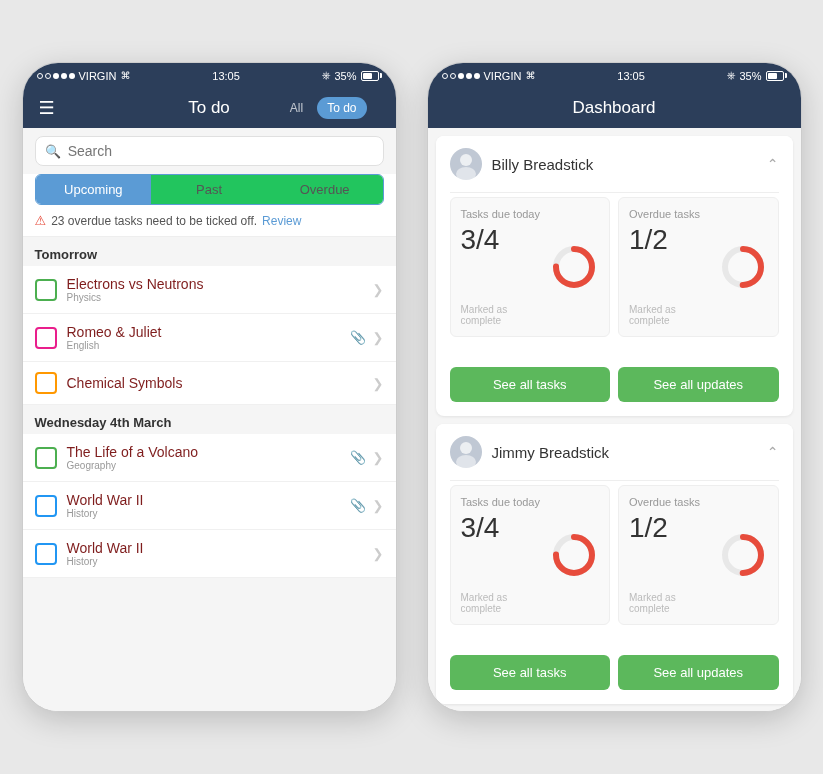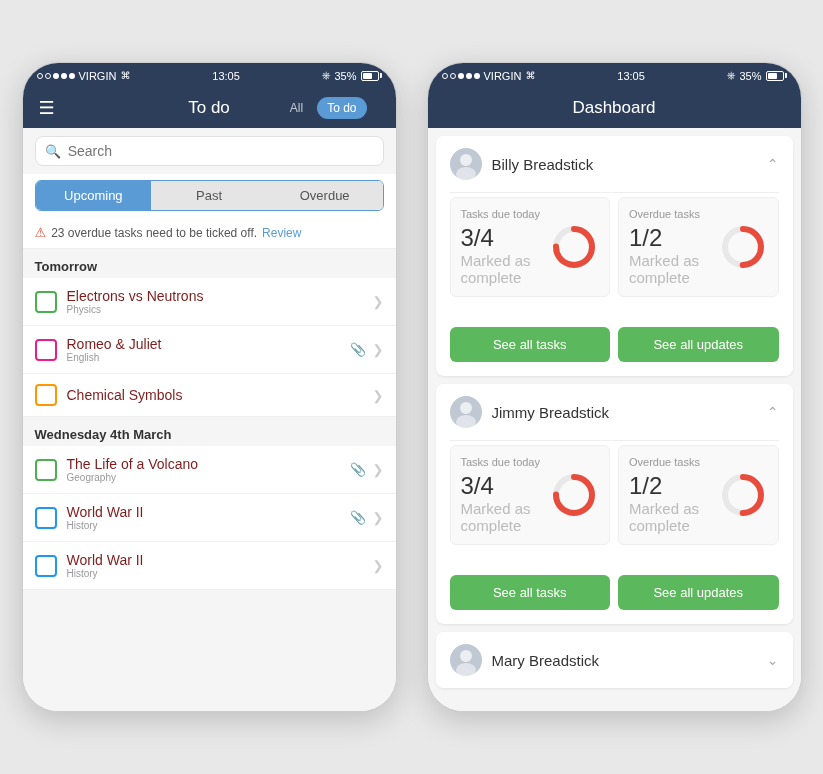--- a/index.html
+++ b/index.html
@@ -125,33 +125,33 @@
       color: #aaa;
       background: transparent;
       width: 100%;
     }
 
     
     .filter-tabs {
       display: flex;
       border: 1.5px solid #5b9bd5;
       border-radius: 6px;
-      margin: 6px 12px;
+      margin: 0 12px;
       overflow: hidden;
       flex-shrink: 0;
     }
     .filter-tab {
       flex: 1;
       text-align: center;
       padding: 7px 0;
       font-size: 13px;
       cursor: pointer;
     }
     .filter-tab.active { background: #5b9bd5; color: #fff; font-weight: 500; }
-    .filter-tab.inactive { background: #e5e5e5; color: #555; }
+    .filter-tab.inactive { background: #22c55e; color: #555; }
 
     
     .warning-bar {
       background: #fff;
       padding: 8px 12px;
       font-size: 12px;
       color: #555;
       border-bottom: 1px solid #eee;
       flex-shrink: 0;
       display: flex;
@@ -257,22 +257,22 @@
       background: #f9f9f9;
       border: 1px solid #eee;
       border-radius: 6px;
       padding: 10px;
       margin: 4px;
       display: flex;
       align-items: center;
       justify-content: space-between;
     }
     .stat-label { font-size: 11px; color: #999; margin-bottom: 4px; }
-    .stat-fraction { font-size: 24px; color: #333; font-weight: 300; }
-    .stat-sublabel { font-size: 15px; color: #bbb; }
+    .stat-fraction { font-size: 28px; color: #333; font-weight: 300; }
+    .stat-sublabel { font-size: 10px; color: #bbb; margin-top: 48px; }
 
     
     .donut-container { position: relative; width: 50px; height: 50px; }
     .donut-svg { width: 50px; height: 50px; transform: rotate(-90deg); }
     .donut-bg { fill: none; stroke: #e8e8e8; stroke-width: 6; }
     .donut-fill { fill: none; stroke: #e74c3c; stroke-width: 6; stroke-linecap: round; }
 
     .action-row {
       display: flex;
       gap: 8px;

